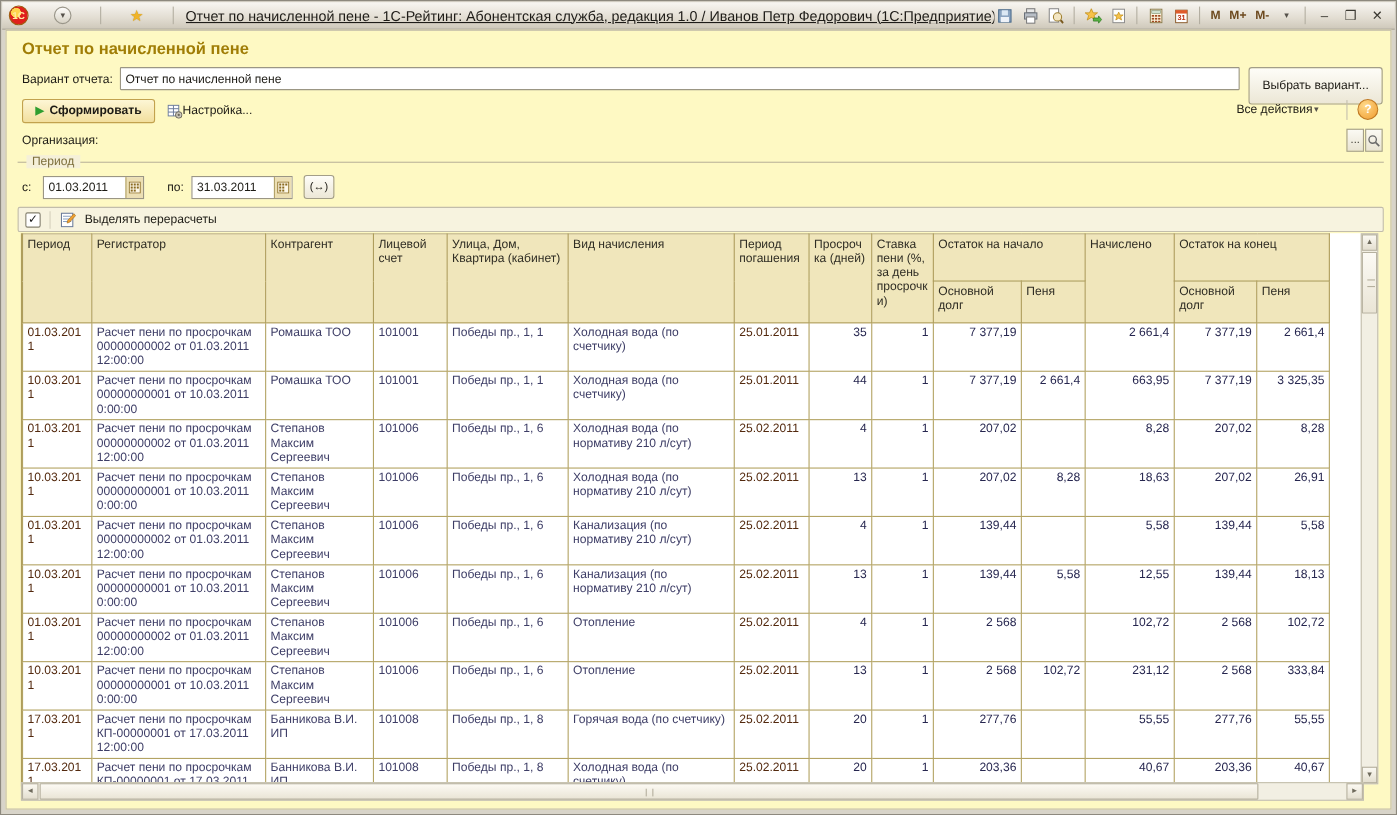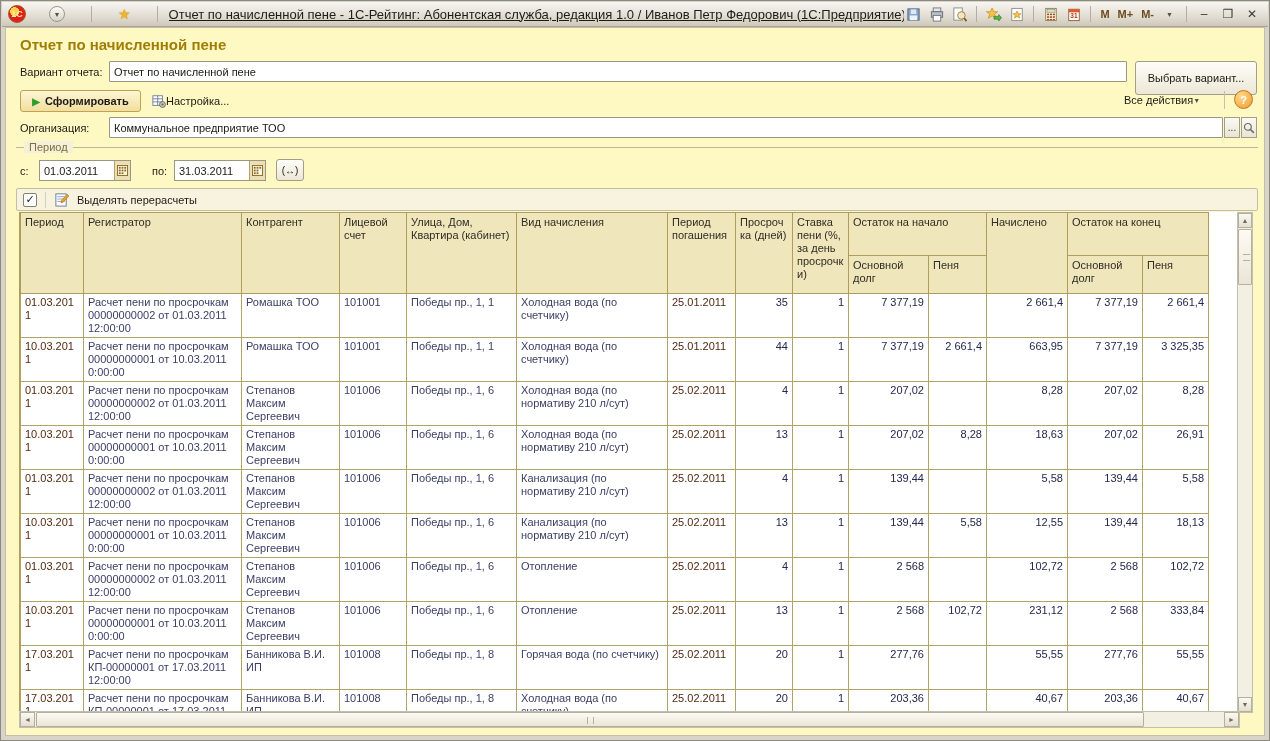--- a/index.html
+++ b/index.html
@@ -204,21 +204,20 @@
       <span>Настройка...</span>
     </div>
     <div class="flat-btn" style="left:1118px; top:66px;">
       <span>Все действия</span>
       <span class="chev">▼</span>
     </div>
     <div class="v-sep" style="left:1218px; top:63px;"></div>
     <div class="help-btn" style="left:1228px; top:62px;">?</div>
 
     <div class="lbl" style="left:14px; top:94px;">Организация:</div>
-    <input class="inp" style="left: 103px; top: 89px; width: 1114px;" value="Коммунальное предприятие ТОО">
     <div class="field-btn" style="left:1218px; top:89px; width:16px;">...</div>
     <div class="field-btn" style="left:1235px; top:89px; width:16px;">
       <svg class="ico-svg" width="12" height="12" viewBox="0 0 16 16">
           <circle cx="6.5" cy="6.5" r="4.5" fill="none" stroke="#6a6a6a" stroke-width="1.6"></circle>
           <line x1="10" y1="10" x2="14.5" y2="14.5" stroke="#6a6a6a" stroke-width="2"></line>
         </svg>
     </div>
 
     <div class="group-line"></div>
     <div class="group-legend">Период</div>

